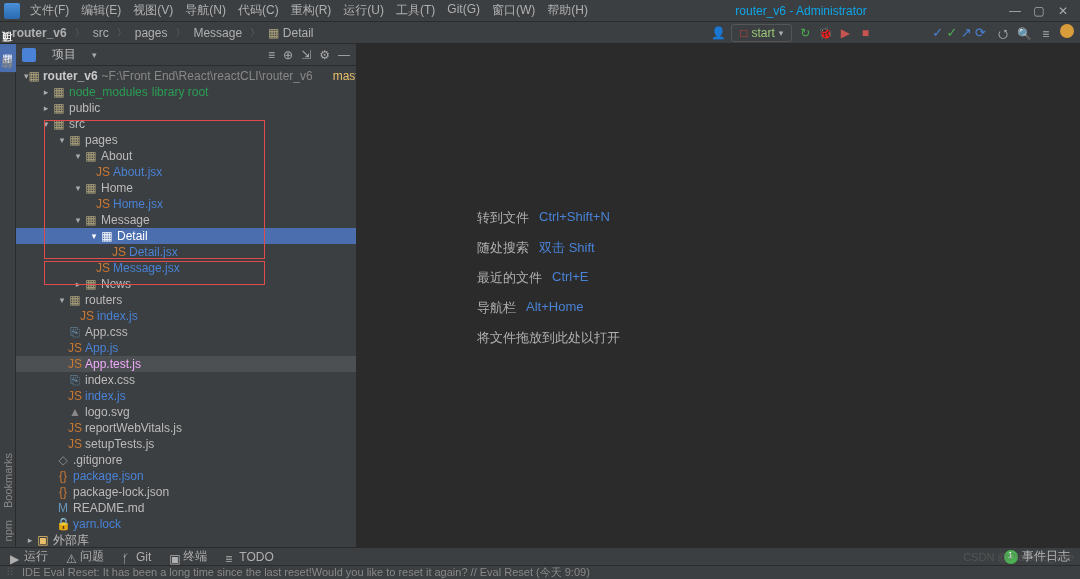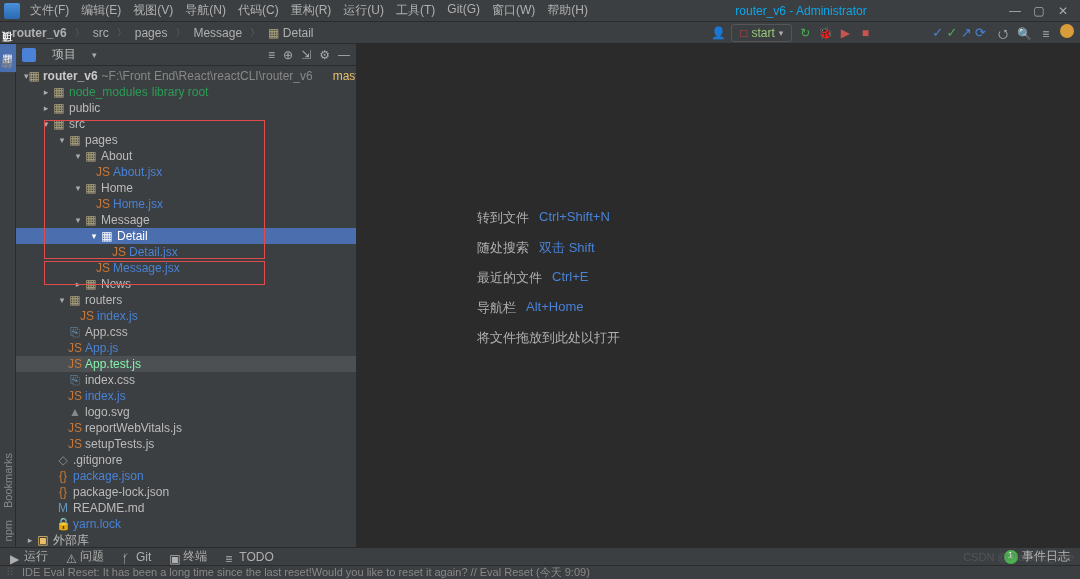--- a/index.html
+++ b/index.html
@@ -53,21 +53,21 @@
 .file-svg { color:#888; }
 .file-lock { color:#4982d6; }
 .file-readme { color:#6897bb;}
 .label { color:#bbbbbb; }
 .label.muted { color:#22c55e; opacity:0.7;}
 .label.blue { color:#4982d6; }
 .row-selected { background:#4b6eaf; }
 .row-selected .label { color:#fff; }
 .row-selected .arrow { color:#fff;}
 .row-hover-test { background:#4c5052; }
-.row-hover-test .label { color:#86efac; }
+.row-hover-test .label { color:#f0abfc; }
 
 .project-root { font-weight:bold; color:#c9c9c9; }
 .root-path { color:#888; font-weight:normal; margin-left:4px;}
 .vcs-branch { color:#e8bf6a; margin-left:20px;}
 .vcs-count { color:#e8bf6a; }
 
 .red-box1 { position:absolute; left:44px; top:120px; width:221px; height:139px; border:1px solid #e14b4b; pointer-events:none; }
 .red-box2 { position:absolute; left:44px; top:261px; width:221px; height:24px; border:1px solid #e14b4b; pointer-events:none; }
 
 

